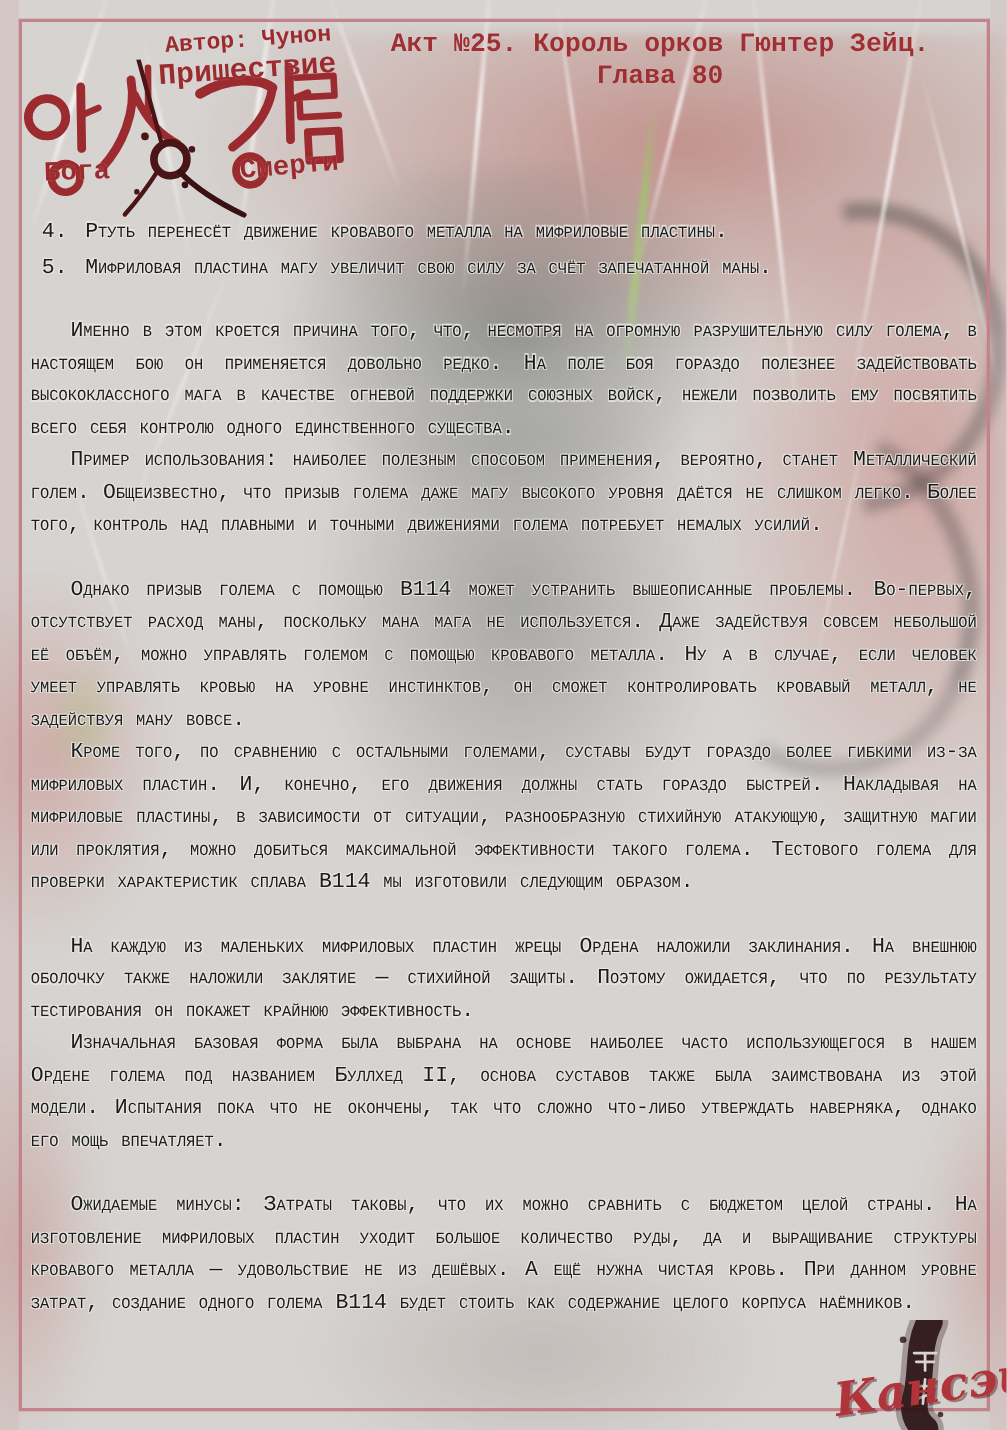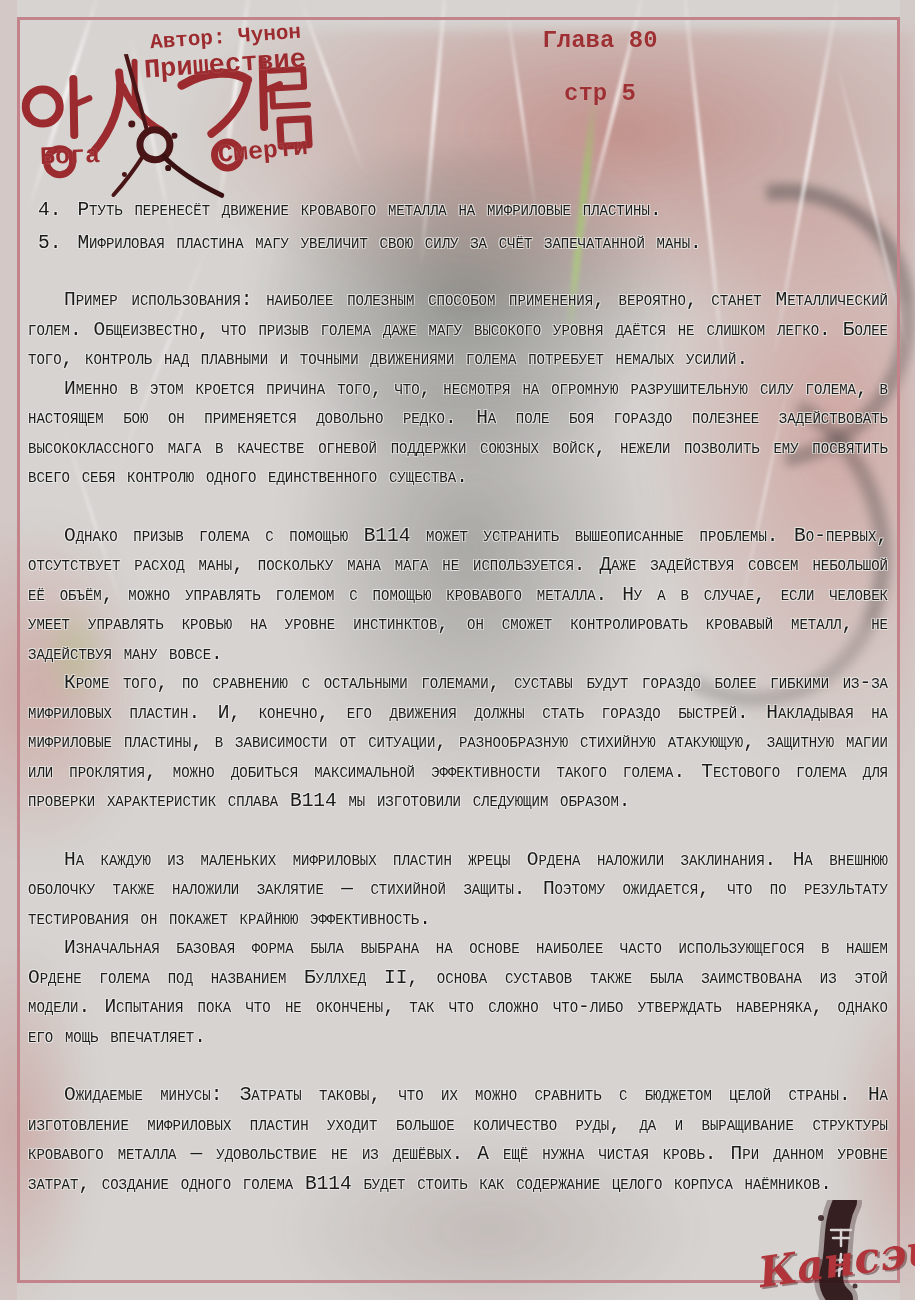--- a/index.html
+++ b/index.html
@@ -165,36 +165,36 @@
       <path d="M148,104 C162,120 182,134 204,146" stroke="#3a1113" stroke-width="5" fill="none" stroke-linecap="round"></path>
       <path d="M128,102 C118,116 108,128 96,140" stroke="#4a1517" stroke-width="4" fill="none" stroke-linecap="round"></path>
       <circle cx="118" cy="70" r="3.5" fill="#4a1517"></circle>
       <circle cx="160" cy="84" r="3" fill="#4a1517"></circle>
       <circle cx="152" cy="116" r="3" fill="#3a1113"></circle>
       <circle cx="108" cy="120" r="2.5" fill="#4a1517"></circle>
     </g>
   </svg>
 
   <div class="header">
+    <div>Акт №25. Король орков Гюнтер Зейц.</div>
     <div>Глава 80</div>
-    <div class="page-num">стр 5</div>
   </div>
 
   <div class="body-text">
     <div class="list-row">
       <span class="num">4.</span><span>Ртуть перенесёт движение кровавого металла на мифриловые пластины.</span>
     </div>
     <div class="list-row">
       <span class="num">5.</span><span>Мифриловая пластина магу увеличит свою силу за счёт запечатанной маны.</span>
     </div>
 
     <div class="sections">
       <div class="section">
+        <p>Именно в этом кроется причина того, что, несмотря на огромную разрушительную силу голема, в настоящем бою он применяется довольно редко. На поле боя гораздо полезнее задействовать высококлассного мага в качестве огневой поддержки союзных войск, нежели позволить ему посвятить всего себя контролю одного единственного существа.</p>
         <p>Пример использования: наиболее полезным способом применения, вероятно, станет Металлический голем. Общеизвестно, что призыв голема даже магу высокого уровня даётся не слишком легко. Более того, контроль над плавными и точными движениями голема потребует немалых усилий.</p>
-        <p>Именно в этом кроется причина того, что, несмотря на огромную разрушительную силу голема, в настоящем бою он применяется довольно редко. На поле боя гораздо полезнее задействовать высококлассного мага в качестве огневой поддержки союзных войск, нежели позволить ему посвятить всего себя контролю одного единственного существа.</p>
       </div>
       <div class="section">
         <p>Однако призыв голема с помощью B114 может устранить вышеописанные проблемы. Во-первых, отсутствует расход маны, поскольку мана мага не используется. Даже задействуя совсем небольшой её объём, можно управлять големом с помощью кровавого металла. Ну а в случае, если человек умеет управлять кровью на уровне инстинктов, он сможет контролировать кровавый металл, не задействуя ману вовсе.</p>
         <p>Кроме того, по сравнению с остальными големами, суставы будут гораздо более гибкими из-за мифриловых пластин. И, конечно, его движения должны стать гораздо быстрей. Накладывая на мифриловые пластины, в зависимости от ситуации, разнообразную стихийную атакующую, защитную магии или проклятия, можно добиться максимальной эффективности такого голема. Тестового голема для проверки характеристик сплава B114 мы изготовили следующим образом.</p>
       </div>
       <div class="section">
         <p>На каждую из маленьких мифриловых пластин жрецы Ордена наложили заклинания. На внешнюю оболочку также наложили заклятие — стихийной защиты. Поэтому ожидается, что по результату тестирования он покажет крайнюю эффективность.</p>
         <p>Изначальная базовая форма была выбрана на основе наиболее часто использующегося в нашем Ордене голема под названием Буллхед II, основа суставов также была заимствована из этой модели. Испытания пока что не окончены, так что сложно что-либо утверждать наверняка, однако его мощь впечатляет.</p>
       </div>
       <div class="section">

